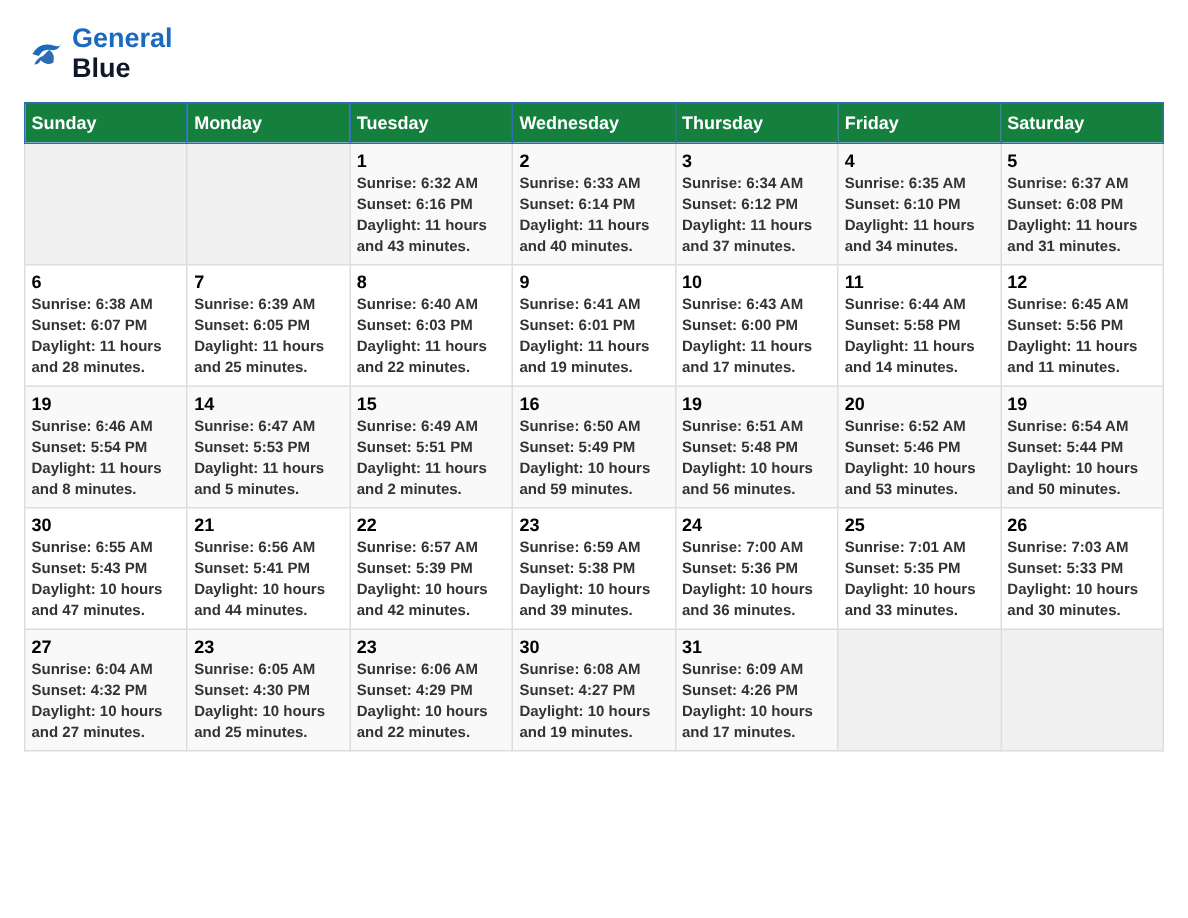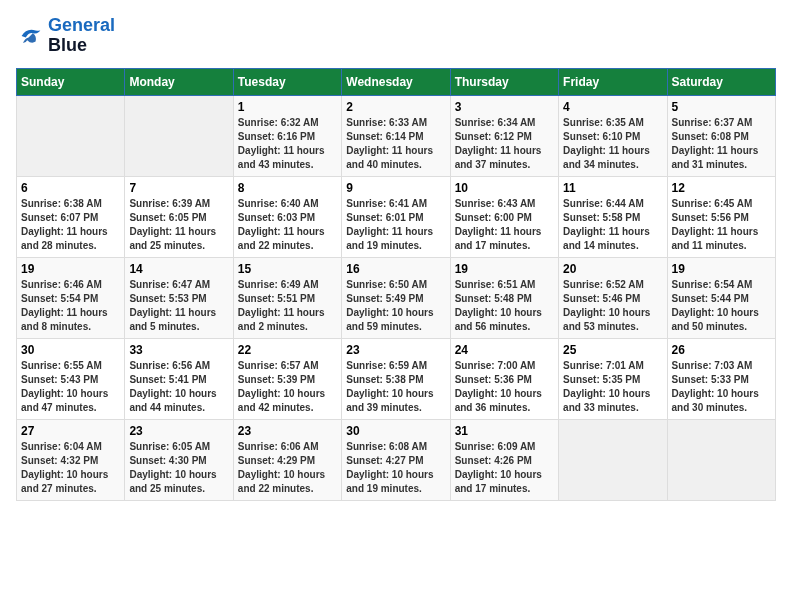--- a/index.html
+++ b/index.html
@@ -206,21 +206,21 @@
           <div class="day-number">19</div>
           <div class="day-info">Sunrise: 6:54 AM<br>Sunset: 5:44 PM<br>Daylight: 10 hours and 50 minutes.</div>
         </td>
       </tr>
       <tr>
         <td>
           <div class="day-number">30</div>
           <div class="day-info">Sunrise: 6:55 AM<br>Sunset: 5:43 PM<br>Daylight: 10 hours and 47 minutes.</div>
         </td>
         <td>
-          <div class="day-number">33</div>
+          <div class="day-number">21</div>
           <div class="day-info">Sunrise: 6:56 AM<br>Sunset: 5:41 PM<br>Daylight: 10 hours and 44 minutes.</div>
         </td>
         <td>
           <div class="day-number">22</div>
           <div class="day-info">Sunrise: 6:57 AM<br>Sunset: 5:39 PM<br>Daylight: 10 hours and 42 minutes.</div>
         </td>
         <td>
           <div class="day-number">23</div>
           <div class="day-info">Sunrise: 6:59 AM<br>Sunset: 5:38 PM<br>Daylight: 10 hours and 39 minutes.</div>
         </td>

